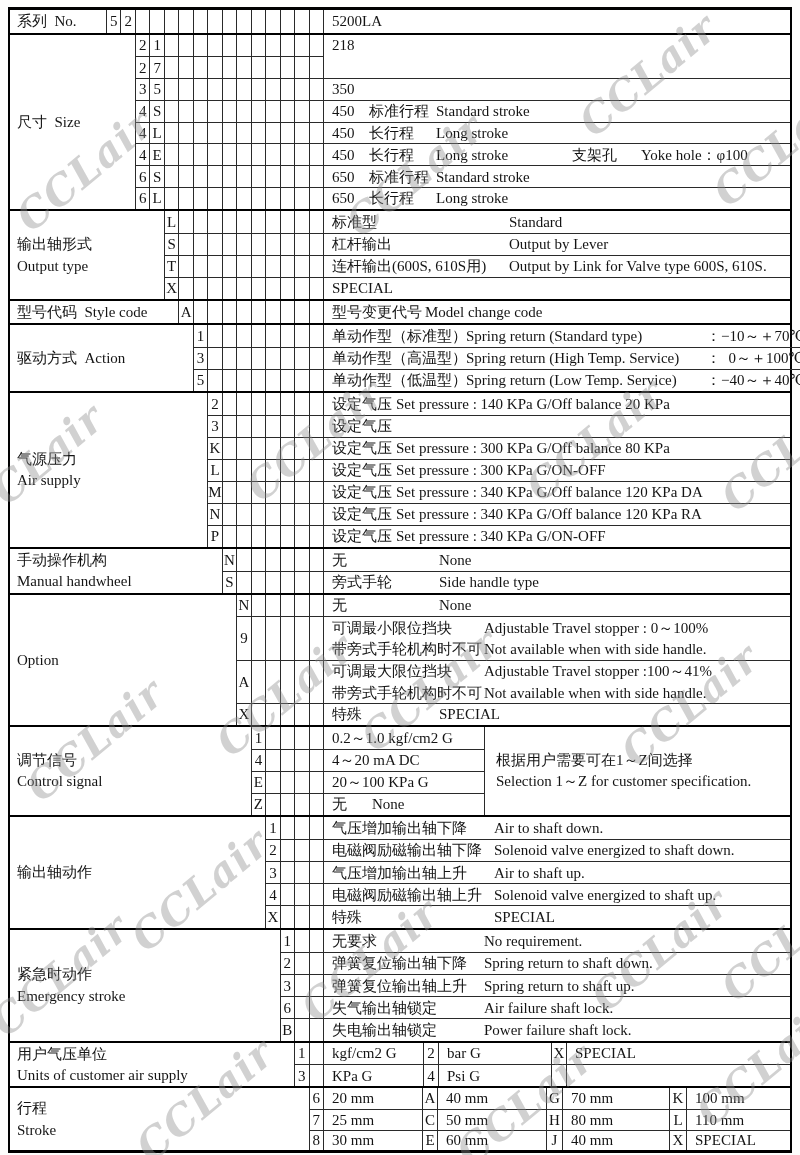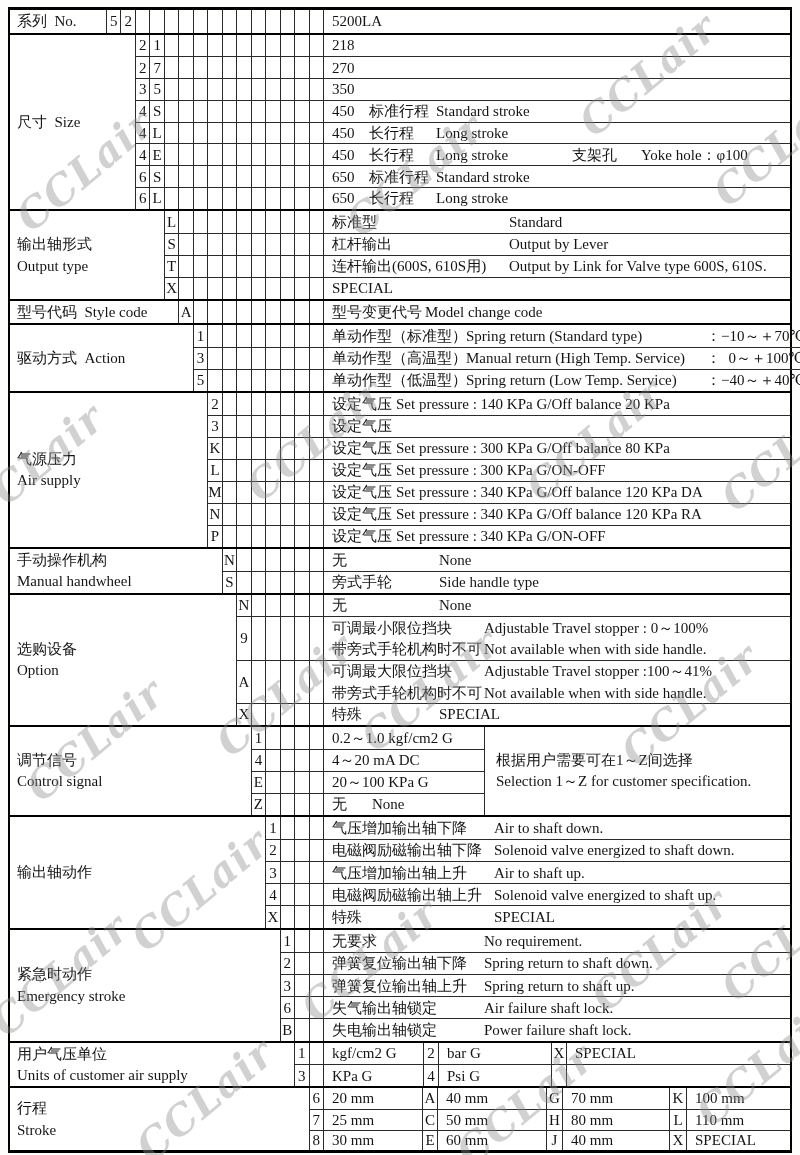--- a/index.html
+++ b/index.html
@@ -108,23 +108,20 @@
       <div class="cell empty bt" style="grid-area: 2 / 7;"></div>
       <div class="cell empty bt" style="grid-area: 2 / 8;"></div>
       <div class="cell empty bt" style="grid-area: 2 / 9;"></div>
       <div class="cell empty bt" style="grid-area: 2 / 10;"></div>
       <div class="cell empty bt" style="grid-area: 2 / 11;"></div>
       <div class="cell empty bt" style="grid-area: 2 / 12;"></div>
       <div class="cell empty bt" style="grid-area: 2 / 13;"></div>
       <div class="cell empty bt" style="grid-area: 2 / 14;"></div>
       <div class="cell empty bt" style="grid-area: 2 / 15;"></div>
       <div class="cell empty bt" style="grid-area: 2 / 16;"></div>
-      <div class="cell desc bt" style="grid-area: 2 / 17;">
-        <div class="line"><span class="s0">270</span></div>
-      </div>
       <div class="cell code bt" style="grid-area: 3 / 4;">3</div>
       <div class="cell code bt" style="grid-area: 3 / 5;">5</div>
       <div class="cell empty bt" style="grid-area: 3 / 6;"></div>
       <div class="cell empty bt" style="grid-area: 3 / 7;"></div>
       <div class="cell empty bt" style="grid-area: 3 / 8;"></div>
       <div class="cell empty bt" style="grid-area: 3 / 9;"></div>
       <div class="cell empty bt" style="grid-area: 3 / 10;"></div>
       <div class="cell empty bt" style="grid-area: 3 / 11;"></div>
       <div class="cell empty bt" style="grid-area: 3 / 12;"></div>
       <div class="cell empty bt" style="grid-area: 3 / 13;"></div>
@@ -314,21 +311,21 @@
       <div class="cell code bt" style="grid-area: 2 / 8;">3</div>
       <div class="cell empty bt" style="grid-area: 2 / 9;"></div>
       <div class="cell empty bt" style="grid-area: 2 / 10;"></div>
       <div class="cell empty bt" style="grid-area: 2 / 11;"></div>
       <div class="cell empty bt" style="grid-area: 2 / 12;"></div>
       <div class="cell empty bt" style="grid-area: 2 / 13;"></div>
       <div class="cell empty bt" style="grid-area: 2 / 14;"></div>
       <div class="cell empty bt" style="grid-area: 2 / 15;"></div>
       <div class="cell empty bt" style="grid-area: 2 / 16;"></div>
       <div class="cell desc bt" style="grid-area: 2 / 17;">
-        <div class="line"><span class="s0">单动作型（高温型）</span><span class="s1">Manual return (High Temp. Service)</span><span class="s2">：  0～＋100℃</span></div>
+        <div class="line"><span class="s0">单动作型（高温型）</span><span class="s1">Spring return (High Temp. Service)</span><span class="s2">：  0～＋100℃</span></div>
       </div>
       <div class="cell code bt" style="grid-area: 3 / 8;">5</div>
       <div class="cell empty bt" style="grid-area: 3 / 9;"></div>
       <div class="cell empty bt" style="grid-area: 3 / 10;"></div>
       <div class="cell empty bt" style="grid-area: 3 / 11;"></div>
       <div class="cell empty bt" style="grid-area: 3 / 12;"></div>
       <div class="cell empty bt" style="grid-area: 3 / 13;"></div>
       <div class="cell empty bt" style="grid-area: 3 / 14;"></div>
       <div class="cell empty bt" style="grid-area: 3 / 15;"></div>
       <div class="cell empty bt" style="grid-area: 3 / 16;"></div>
@@ -440,21 +437,20 @@
       <div class="cell empty bt" style="grid-area: 2 / 13;"></div>
       <div class="cell empty bt" style="grid-area: 2 / 14;"></div>
       <div class="cell empty bt" style="grid-area: 2 / 15;"></div>
       <div class="cell empty bt" style="grid-area: 2 / 16;"></div>
       <div class="cell desc bt" style="grid-area: 2 / 17;">
         <div class="line"><span class="s0">旁式手轮</span><span class="s1">Side handle type</span></div>
       </div>
     </div>
     <div class="section sec-option" style="grid-template-columns: 97px repeat(15, 14.47px) 1fr; grid-template-rows: 21.5px 43.5px 43.5px 21.5px;">
       <div class="cell label" style="grid-area: 1 / 1 / 5 / 11;">
-        <div class="lab-line">选购设备</div>
         <div class="lab-line">Option</div>
       </div>
       <div class="cell code" style="grid-area: 1 / 11;">N</div>
       <div class="cell empty" style="grid-area: 1 / 12;"></div>
       <div class="cell empty" style="grid-area: 1 / 13;"></div>
       <div class="cell empty" style="grid-area: 1 / 14;"></div>
       <div class="cell empty" style="grid-area: 1 / 15;"></div>
       <div class="cell empty" style="grid-area: 1 / 16;"></div>
       <div class="cell desc" style="grid-area: 1 / 17;">
         <div class="line"><span class="s0">无</span><span class="s1">None</span></div>

